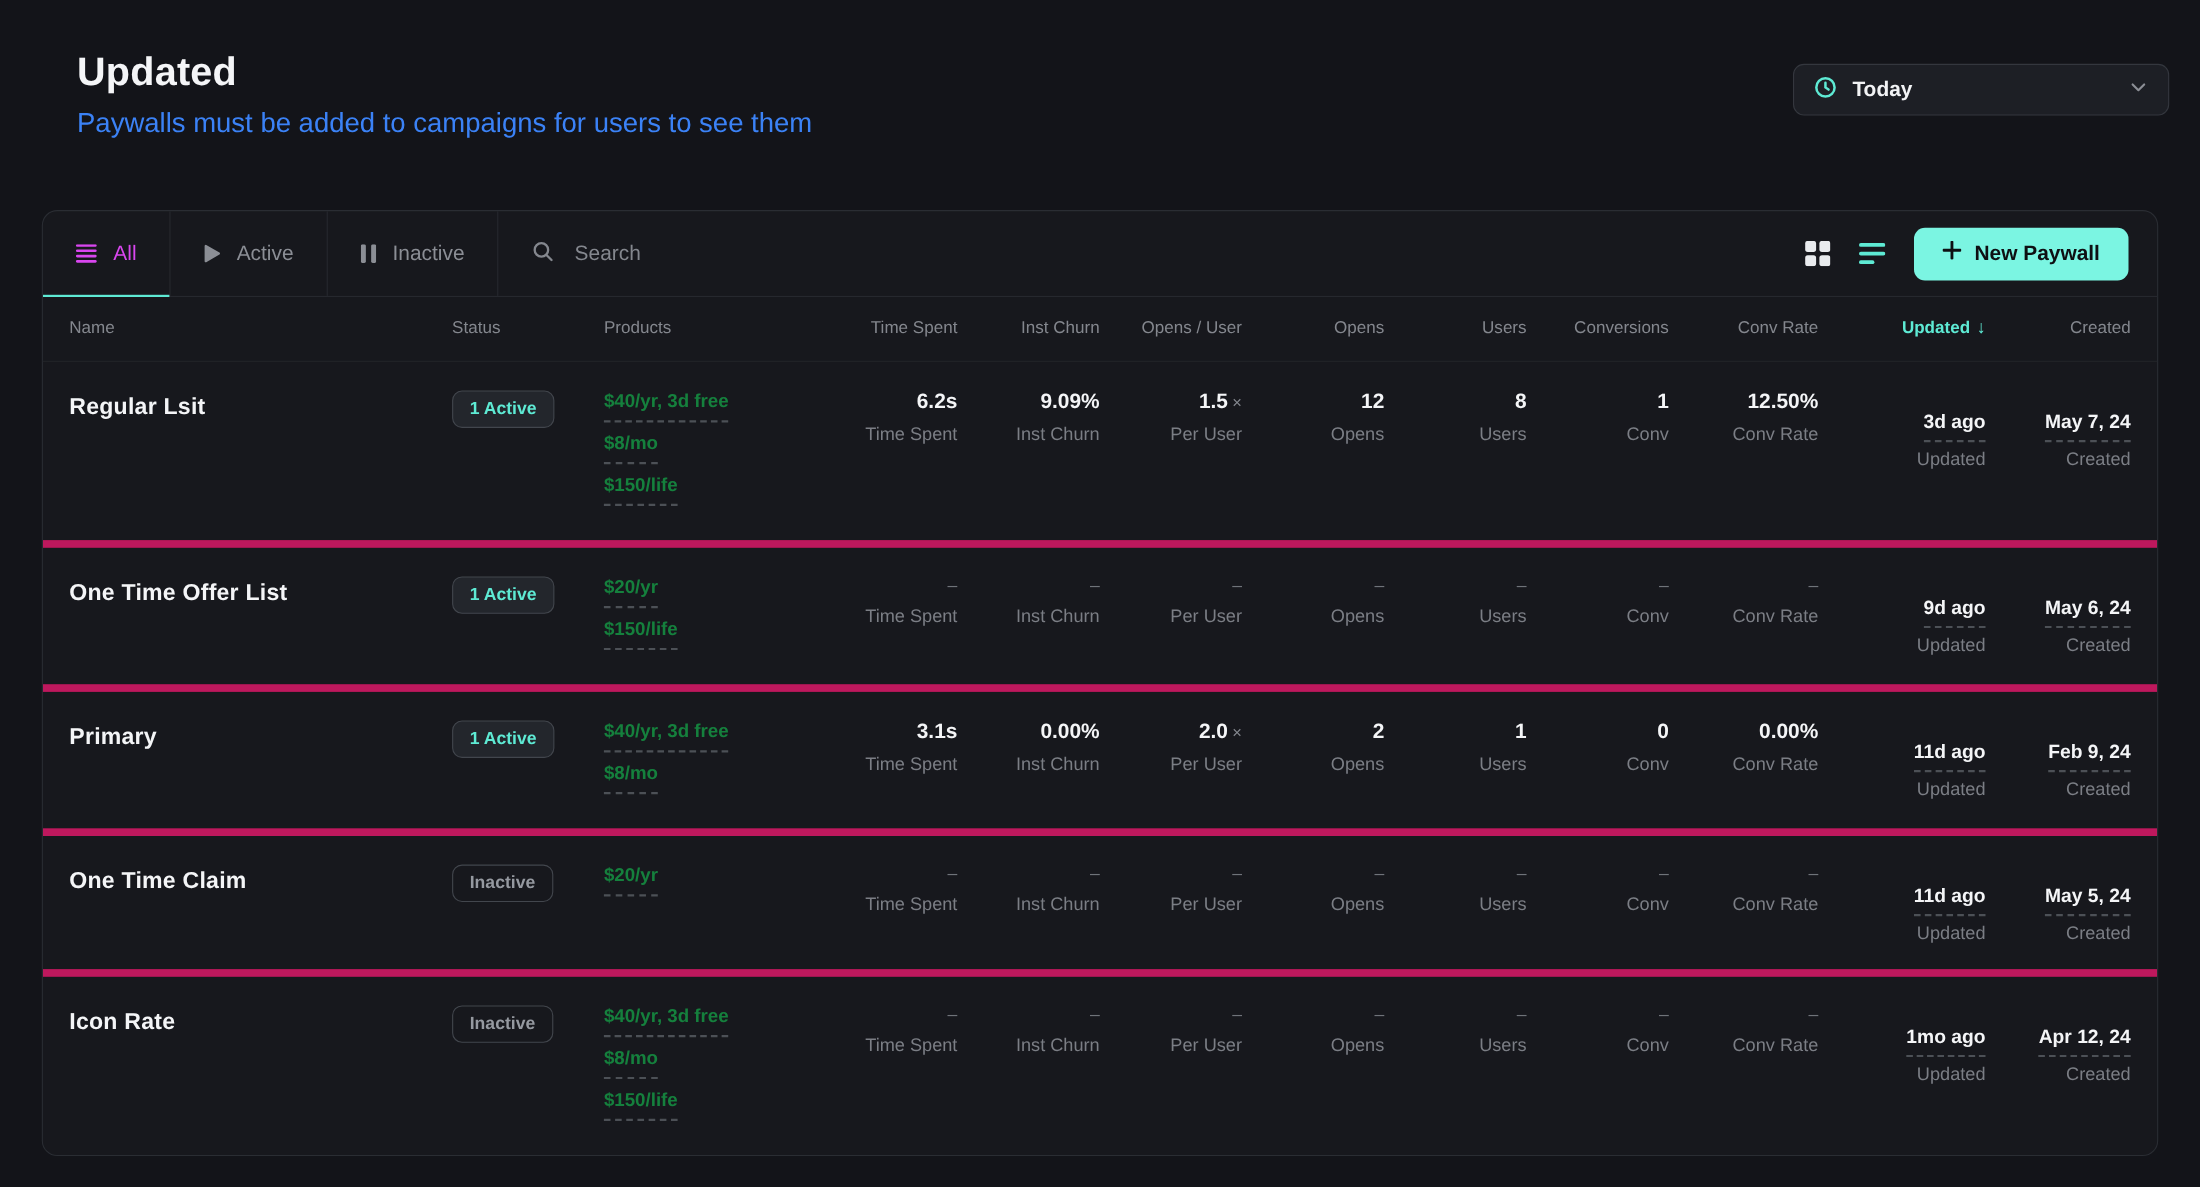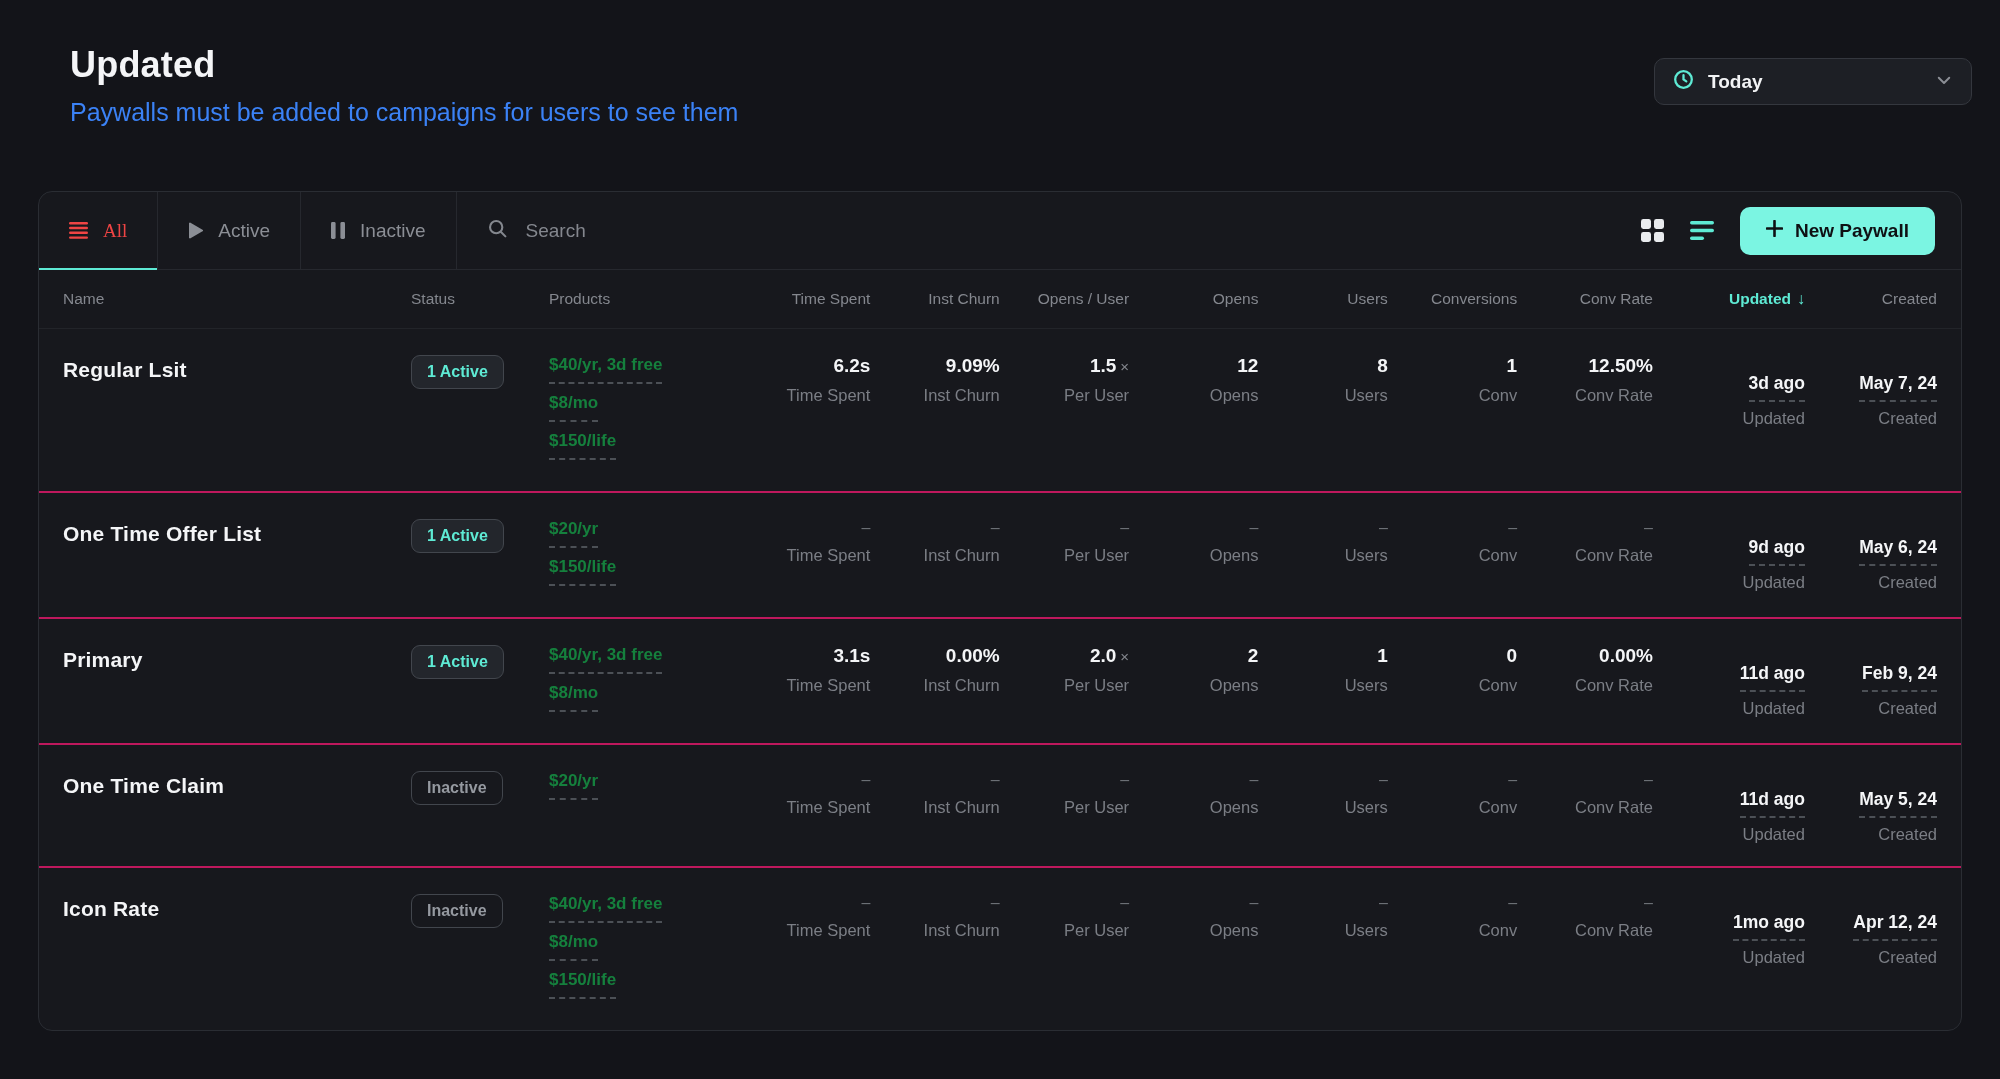--- a/index.html
+++ b/index.html
@@ -8,37 +8,37 @@
     background:#131419;
     font-family:"Liberation Sans", sans-serif;
     color:#eef0f3;
     overflow:hidden;
   }
   
   .page-header{ display:flex; justify-content:space-between; align-items:flex-start; padding:44px 28px 0 70px; }
   .page-title{ font-size:36px; font-weight:700; letter-spacing:.2px; color:#f4f5f7; }
   .page-subtitle{ margin-top:12px; font-size:25px; color:#3b82f6; }
   .date-filter{
-    margin-top:14px; width:318px; height:47px; display:flex; align-items:center; gap:14px;
+    margin-top:14px; width:342px; height:47px; display:flex; align-items:center; gap:14px;
     background:#1d1f25; border:1px solid #34373e; border-radius:10px; padding:0 18px; cursor:pointer;
   }
   .date-filter .label{ font-size:19px; font-weight:700; color:#f2f3f5; }
   .date-filter .chev{ margin-left:auto; color:#8b8e95; }
 
   
   .panel{
     margin:64px 38px 0; background:#17181d; border:1px solid #2a2d33; border-radius:14px;
     overflow:hidden;
   }
   .toolbar{ display:flex; align-items:stretch; height:78px; border-bottom:1px solid #26282e; }
   .tab{
     display:flex; align-items:center; gap:15px; padding:0 30px; font-size:19px; font-weight:500;
     color:#8b8e95; border-right:1px solid #26282e; cursor:pointer; position:relative; white-space:nowrap;
   }
-  .tab.active{ color:#ef4444;font-family:Liberation Serif, serif; }
+  .tab.active{ color:#d946ef; }
   .tab.active::after{ content:""; position:absolute; left:0; right:0; bottom:-1px; height:2px; background:#5eead4; }
   .tab .ticon{ display:flex; }
   .search-area{ flex:1; display:flex; align-items:center; gap:18px; padding:0 30px; color:#84878e; }
   .search-area input{
     flex:1; background:transparent; border:none; outline:none; font-size:19px; color:#e8eaed;
     font-family:"Liberation Sans", sans-serif;
   }
   .search-area input::placeholder{ color:#84878e; }
   .toolbar-actions{ display:flex; align-items:center; gap:26px; padding-right:26px; }
   .view-toggle{ cursor:pointer; display:flex; }
@@ -53,21 +53,21 @@
     display:grid;
     grid-template-columns: 348px 138px 192px 1fr 1fr 1fr 1fr 1fr 1fr 1.05fr 152px 132px;
     padding:0 24px;
   }
   .thead{ height:58px; align-items:center; font-size:15.5px; color:#84878e; }
   .th{ white-space:nowrap; }
   .th.right{ text-align:right; }
   .th.sorted{ color:#5eead4; font-weight:600; display:flex; justify-content:flex-end; align-items:center; gap:6px; }
   .th.sorted .arrow{ font-size:16px; font-weight:700; }
 
-  .row{ border-top:2px solid #be185d; padding-top:26px; padding-bottom:22px; min-height:118px; align-items:start; cursor:pointer; }
+  .row{ border-top:7px solid #be185d; padding-top:26px; padding-bottom:22px; min-height:118px; align-items:start; cursor:pointer; }
   .row-name{ font-size:21px; font-weight:700; color:#f4f5f7; padding-top:3px; letter-spacing:.2px; }
   .badge{
     display:inline-block; padding:7px 15px; border-radius:9px; font-size:16px; font-weight:600;
     border:1px solid #42464d; white-space:nowrap;
   }
   .badge.active{ color:#5eead4; background:#23262c; }
   .badge.inactive{ color:#9599a0; background:transparent; }
   .products{ display:flex; flex-direction:column; align-items:flex-start; }
   .product{
     font-size:17px; font-weight:700; color:#15803d; padding-bottom:7px; margin-bottom:9px;

